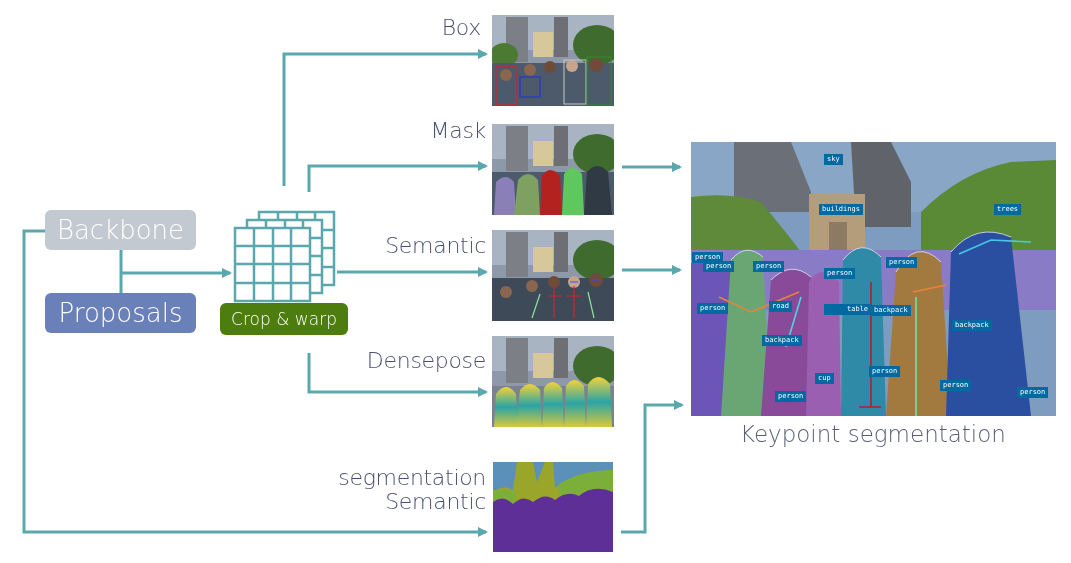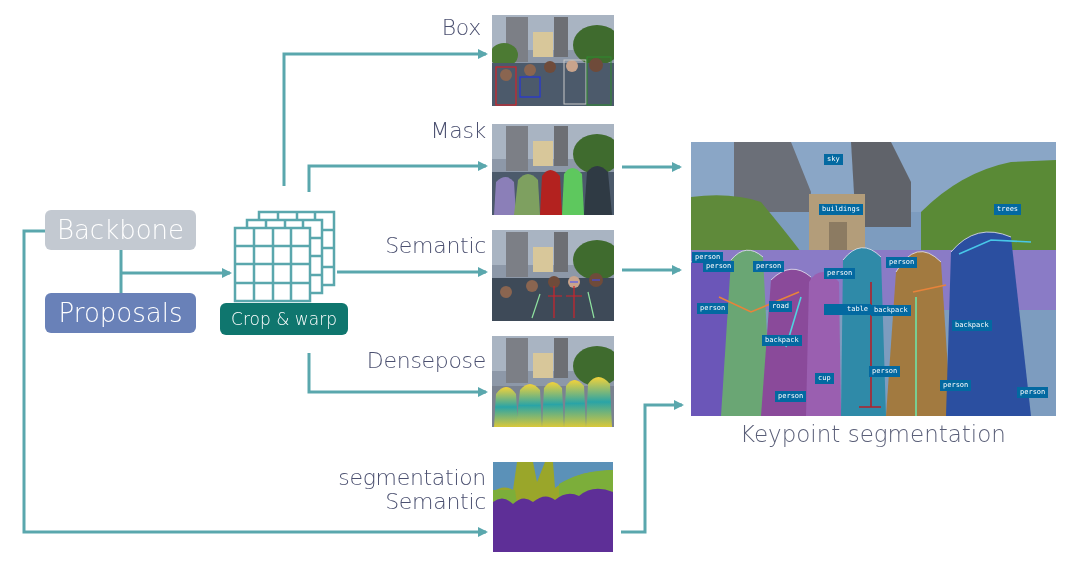--- a/index.html
+++ b/index.html
@@ -2,21 +2,21 @@
 <html><head>
 <meta charset="utf-8">
 <style>
   html, body { margin:0; padding:0; background:#ffffff; }
   body { width:1071px; height:563px; position:relative; overflow:hidden;
          font-family:"DejaVu Sans", sans-serif; color:#4b5070; }
   .node { position:absolute; border-radius:6px; color:#fff; display:flex; align-items:center; justify-content:center;
           font-family:"DejaVu Sans", sans-serif; font-weight:300; }
   #backbone { left:45px; top:210px; width:151px; height:40px; background:#c3c9d1; font-size:26px; }
   #proposals { left:45px; top:293px; width:151px; height:40px; background:#6981b8; font-size:26px; }
-  #crop { left:220px; top:303px; width:128px; height:32px; background:#0f766e; font-size:17px; border-radius:6px; }
+  #crop { left:220px; top:303px; width:128px; height:32px; background:#4d7c0f; font-size:17px; border-radius:6px; }
   .label { position:absolute; font-size:22px; font-weight:300; text-align:right; color:#4b5070; line-height:1.1; letter-spacing:-0.3px; }
   .thumb { position:absolute; width:122px; height:91px; overflow:hidden; }
   .thumb svg, #panoptic svg { display:block; }
   #panoptic { position:absolute; left:691px; top:142px; width:365px; height:274px; overflow:hidden; }
   #pan-caption { position:absolute; left:740px; top:421px; font-size:23px; font-weight:300; color:#5a5f78; }
   .tag { position:absolute; background:#0369a1; color:#fff; font-family:"DejaVu Sans Mono", monospace;
          font-size:7px; padding:1px 3px; line-height:9px; white-space:nowrap; }
   svg#wires { position:absolute; left:0; top:0; }
 </style>
 </head>

